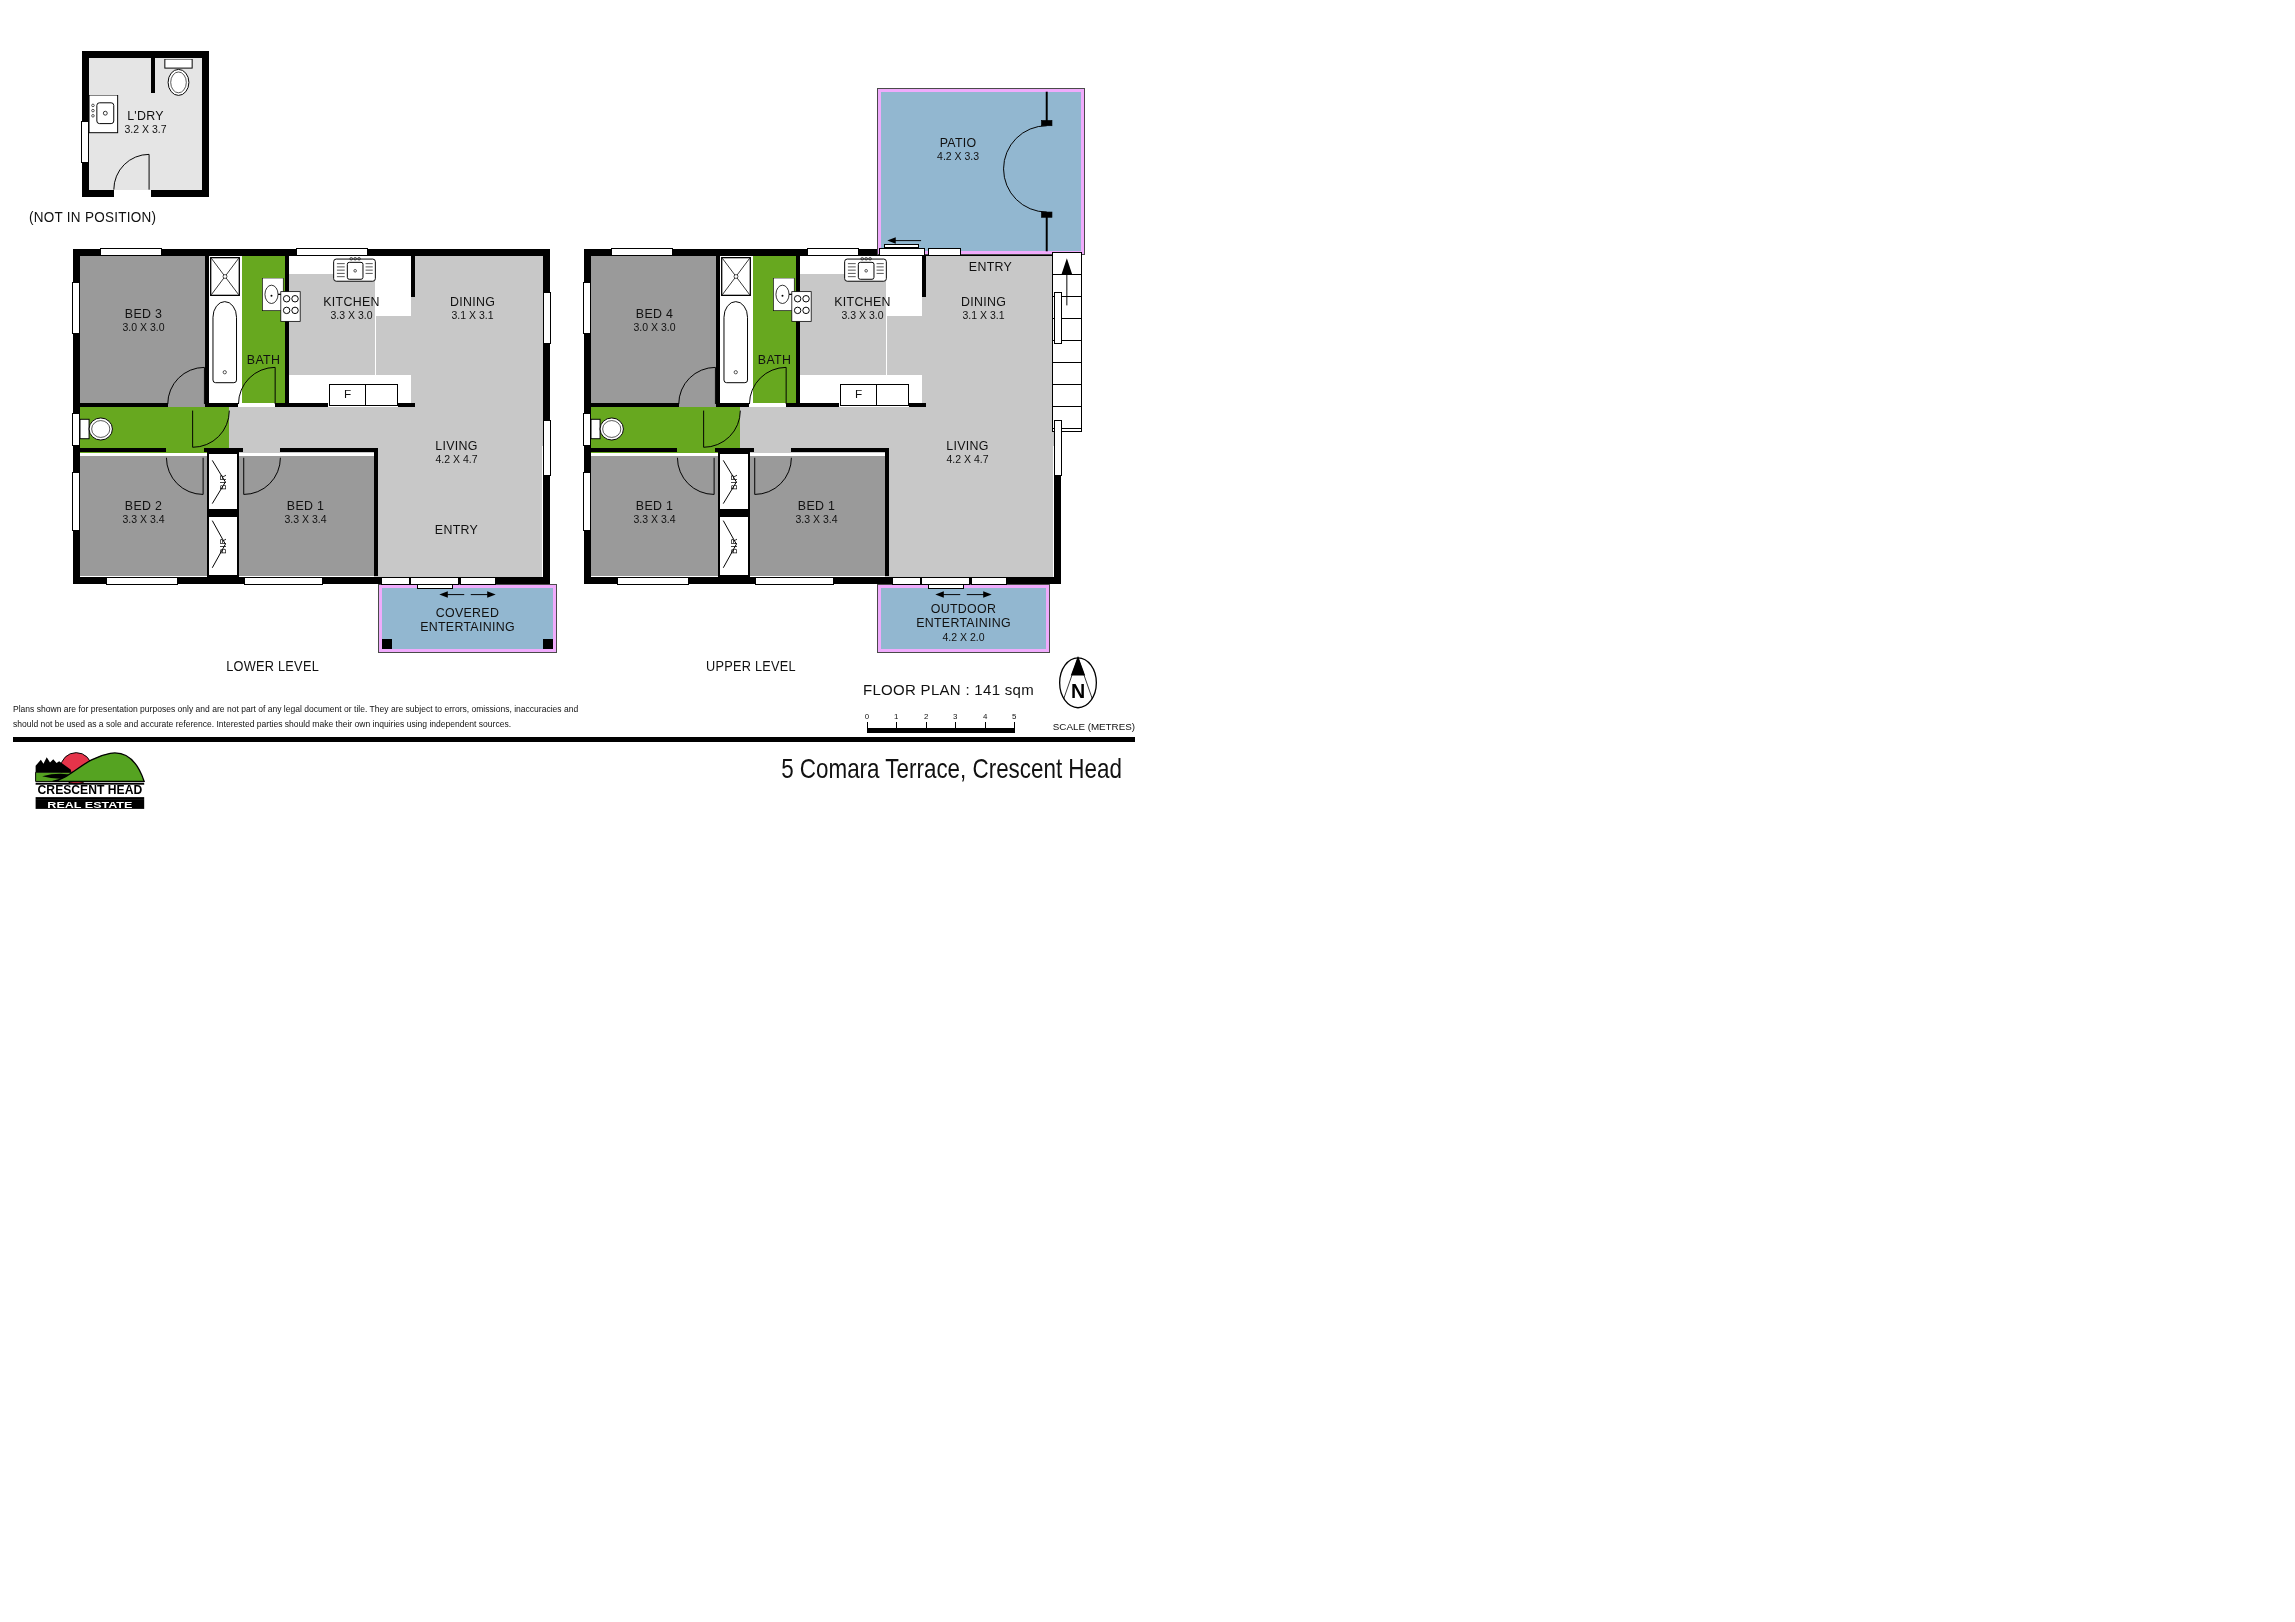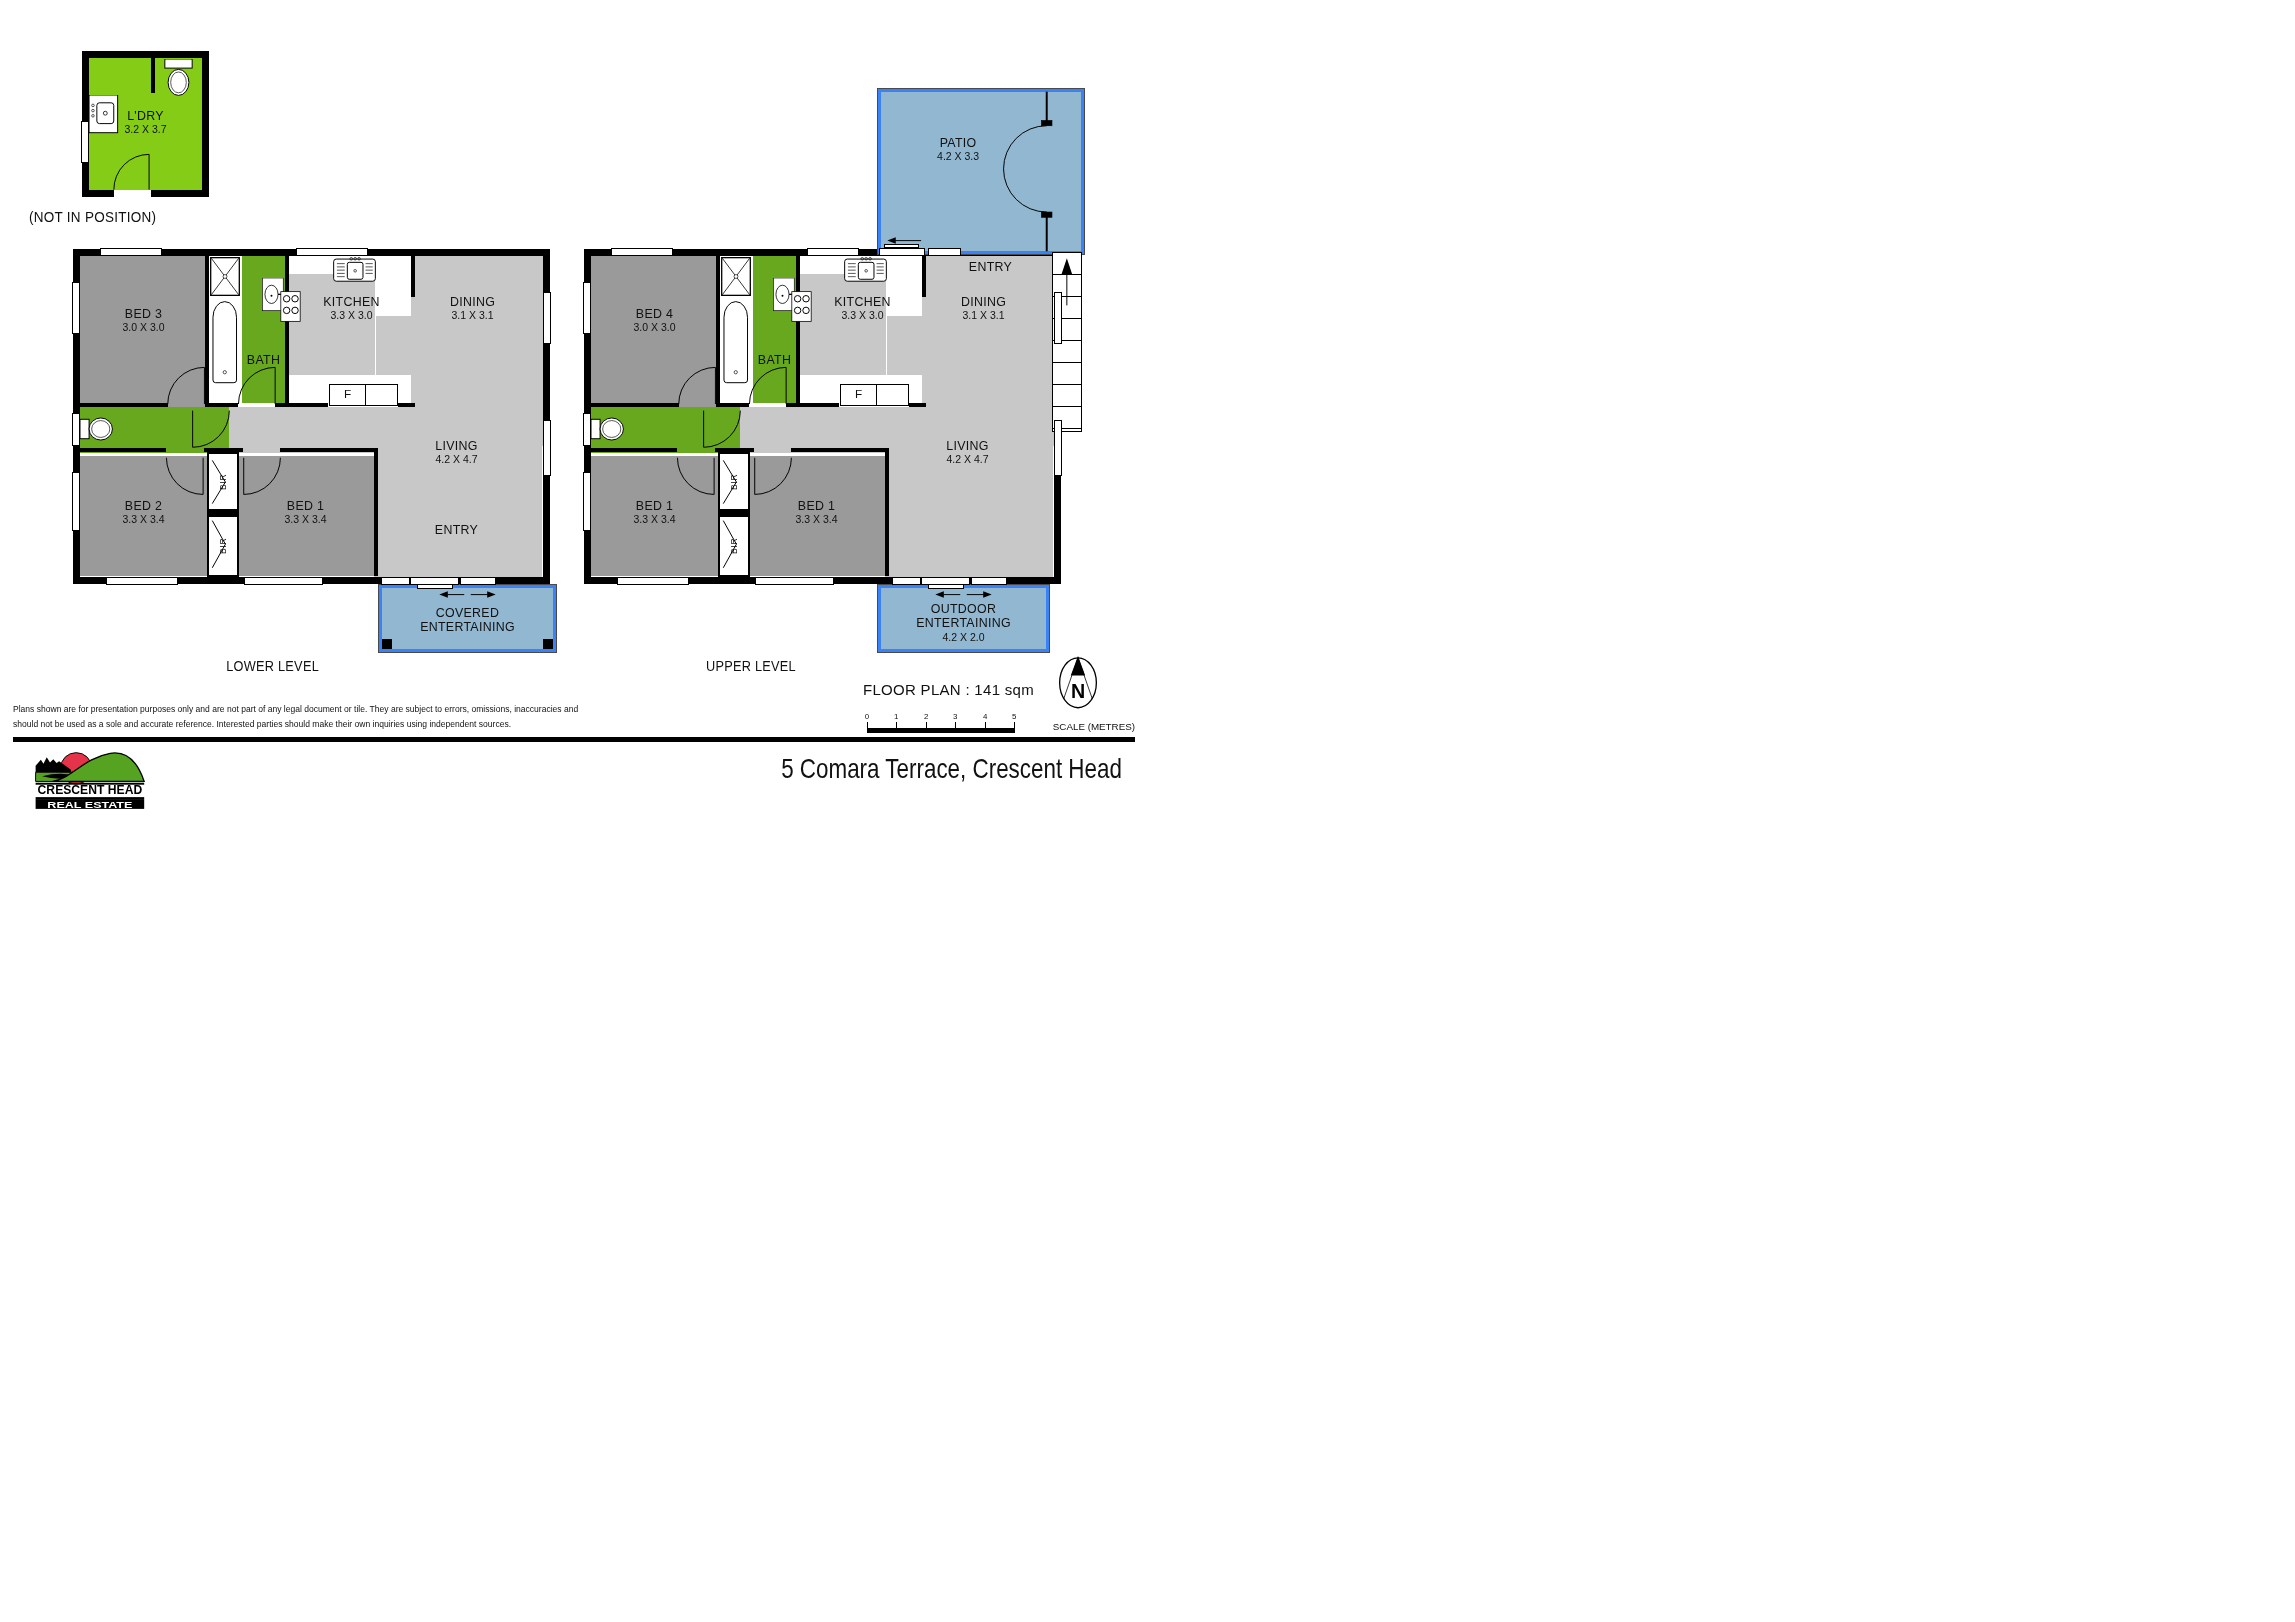--- a/index.html
+++ b/index.html
@@ -14,39 +14,39 @@
   .winh{position:absolute;height:7.9px;background:linear-gradient(to bottom,#fff 0 2.6px,#000 2.6px 3.3px,#fff 3.3px);border:0.7px solid #000;box-sizing:border-box;z-index:6;}
   .winv{position:absolute;width:7.9px;background:linear-gradient(to right,#fff 0 2.6px,#000 2.6px 3.3px,#fff 3.3px);border:0.7px solid #000;box-sizing:border-box;z-index:6;}
   .lip{position:absolute;background:#fff;border:0.7px solid #000;box-sizing:border-box;z-index:7;}
   .lbl{position:absolute;text-align:center;z-index:8;line-height:1.15;}
   .rname{font-size:12.4px;letter-spacing:0.3px;white-space:nowrap;}
   .rdim{font-size:10.5px;white-space:nowrap;}
   .bir-cell{position:absolute;background:#fff;border:2px solid #000;box-sizing:border-box;z-index:4;}
   .bir-txt{position:absolute;left:0;right:0;top:0;bottom:0;display:flex;align-items:center;justify-content:center;writing-mode:vertical-rl;transform:rotate(180deg);font-size:8.5px;letter-spacing:0.7px;}
   .doors{position:absolute;left:0;top:0;z-index:5;pointer-events:none;}
   .fix{position:absolute;z-index:7;}
-  .outd{position:absolute;background:#3b82f6;border:0.7px solid #4a4a4a;z-index:2;}
+  .outd{position:absolute;background:#f0abfc;border:0.7px solid #4a4a4a;z-index:2;}
   .outd-in{position:absolute;left:2.6px;top:2.6px;right:2.6px;bottom:2.6px;background:#92b7d0;}
   .csq{position:absolute;width:10.5px;height:10.5px;background:#000;z-index:4;}
   .stairs{position:absolute;border:1.3px solid #000;background:repeating-linear-gradient(to bottom,#fff 0 21px,#000 21px 22px);background-color:#fff;z-index:2;}
   .cond{display:inline-block;transform:scaleX(.85);transform-origin:center;}
   .condL{display:inline-block;transform:scaleX(.9);transform-origin:left;}
   .bigtxt{font-size:15px;letter-spacing:0.3px;}
   .disc{position:absolute;font-size:8.8px;white-space:nowrap;transform:scaleX(.97);transform-origin:left;}
   .bar{position:absolute;background:#000;}
   .ticknum{position:absolute;top:0;width:14.4px;text-align:center;font-size:7.9px;}
   .tickline{position:absolute;top:9.8px;width:0.7px;height:5.9px;background:#000;}
   .addr{position:absolute;font-size:28px;white-space:nowrap;transform:scaleX(.8);transform-origin:right;}
 </style>
 </head>
 <body>
 
 <div id="page">
 
-  <div class="abs" style="left:82px;top:51px;width:113px;height:132px;border:7.9px solid #000;background:#84cc16;">
+  <div class="abs" style="left:82px;top:51px;width:113px;height:132px;border:7.9px solid #000;background:#e5e5e5;">
     <div class="wall" style="left:62px;top:0;width:3.9px;height:35px;"></div>
     <svg class="fix" style="left:73px;top:1.3px;" width="33" height="39" viewBox="0 0 50 60">
       <rect x="4" y="0" width="42" height="14" fill="#fff" stroke="#000" stroke-width="1.5"></rect>
       <ellipse cx="25" cy="36" rx="16" ry="20" fill="#fff" stroke="#000" stroke-width="1.5"></ellipse>
       <ellipse cx="25" cy="36" rx="12" ry="16" fill="#fff" stroke="#000" stroke-width="1"></ellipse>
     </svg>
     <svg class="fix" style="left:0;top:37px;" width="30" height="39" viewBox="0 0 46 60">
       <rect x="0" y="0" width="44" height="58" fill="#fff" stroke="#000" stroke-width="1.5"></rect>
       <rect x="12" y="12" width="26" height="32" rx="4" fill="#fff" stroke="#000" stroke-width="1.5"></rect>
       <circle cx="25" cy="28" r="3" fill="none" stroke="#000" stroke-width="1.2"></circle>

